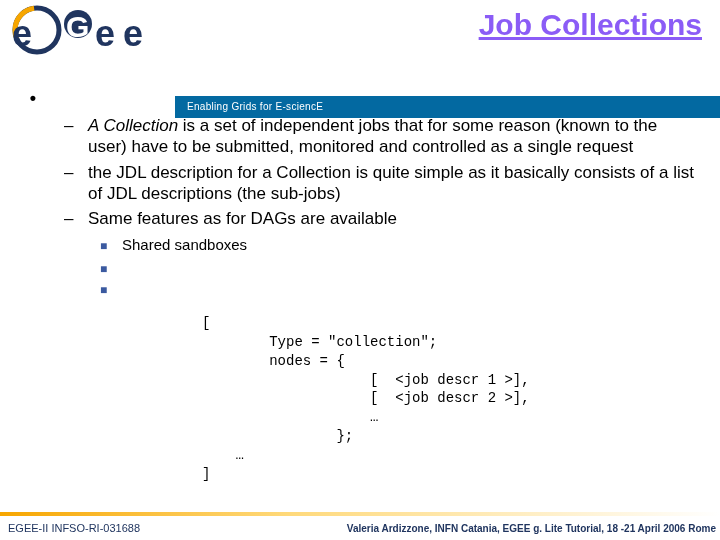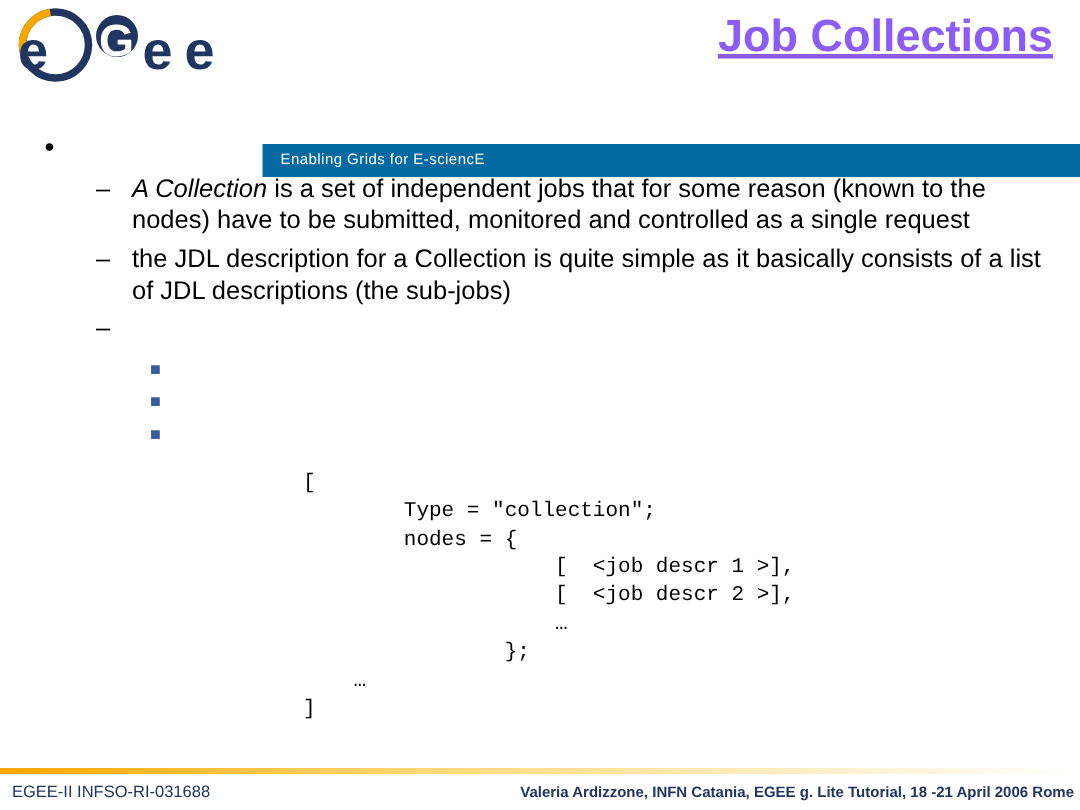--- a/index.html
+++ b/index.html
@@ -50,34 +50,36 @@
   <div class="body">
     <div class="lvl1">
       <div class="lvl1-item">
         <span class="bullet">•</span>
       </div>
     </div>
 
     <div class="lvl2">
       <div class="lvl2-item">
         <span class="dash">–</span>
-        <span class="txt"><em>A Collection</em><span> is a set of independent jobs that for some reason (known to the nodes) have to be submitted, monitored and controlled as a single request</span></span>
+        <span class="txt"><em>A Collection</em><span> is a set of independent jobs that for some reason (known to the user) have to be submitted, monitored and controlled as a single request</span></span>
       </div>
       <div class="lvl2-item">
         <span class="dash">–</span>
         <span class="txt">the JDL description for a Collection is quite simple as it basically consists of a list of JDL descriptions (the sub-jobs)</span>
       </div>
       <div class="lvl2-item">
         <span class="dash">–</span>
+        <span class="txt">Same features as for DAGs are available</span>
       </div>
     </div>
 
     <div class="lvl3">
       <div class="lvl3-item">
         <span class="sq">■</span>
+        <span>Shared sandboxes</span>
       </div>
       <div class="lvl3-item">
         <span class="sq">■</span>
       </div>
       <div class="lvl3-item">
         <span class="sq">■</span>
       </div>
     </div>
 
     <div class="codeblock">[

